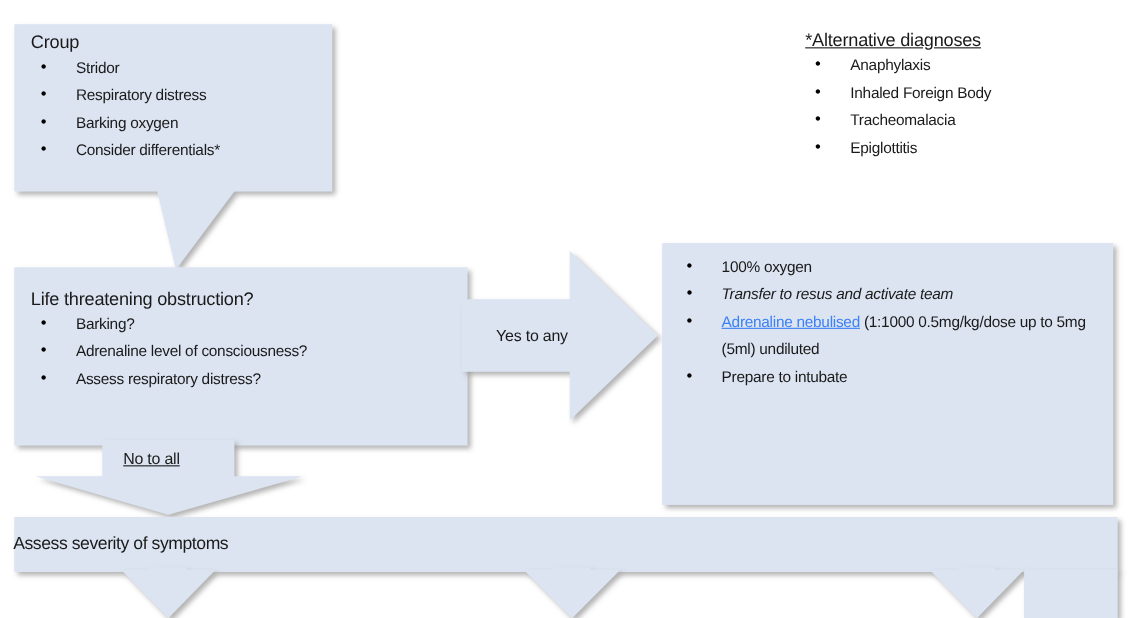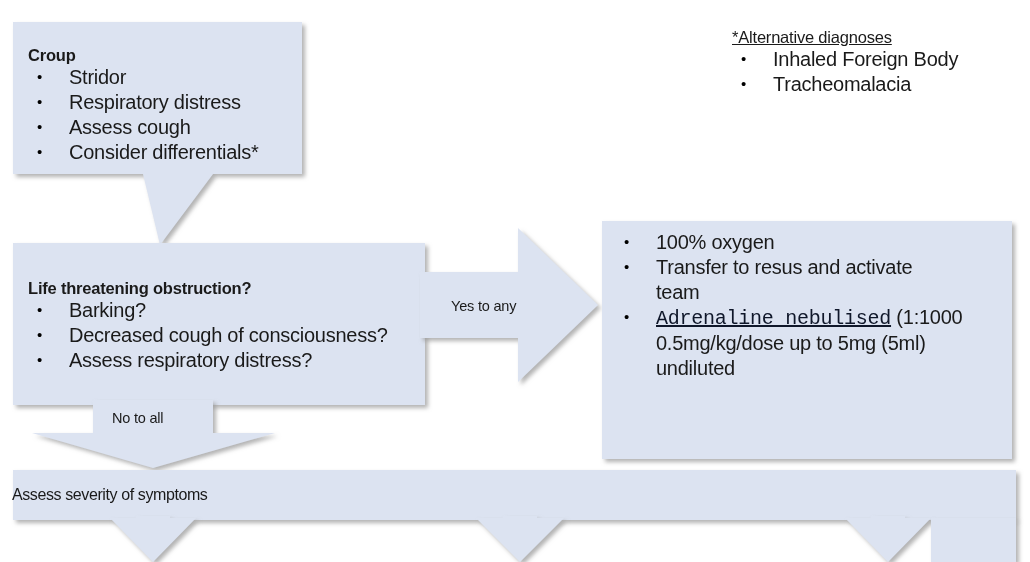--- a/index.html
+++ b/index.html
@@ -25,60 +25,58 @@
   .layer-shapes {
     position: absolute;
     left: 0; top: 0;
     width: 1030px; height: 562px;
   }
   .txt {
     position: absolute;
     box-sizing: border-box;
   }
   .bold-head {
-    font-weight: bold;
+    font-weight: normal;
     font-size: 16.5px;
     letter-spacing: -0.2px;
     white-space: nowrap;
-    margin-top: 16px;
   }
   .plain {
     font-size: 16.5px;
     letter-spacing: -0.2px;
     text-decoration: underline;
   }
   ul.bullets {
     list-style: none;
     margin: 0;
     padding: 0;
   }
   ul.bullets li {
     position: relative;
     padding-left: 41px;
-    font-size: 20px;
+    font-size: 14px;
     letter-spacing: -0.25px;
     line-height: 25px;
     white-space: nowrap;
   }
   ul.bullets li::before {
     content: "\2022";
     position: absolute;
     left: 9px;
     top: -1px;
     font-size: 15px;
     line-height: 25px;
     color: #000;
   }
   ul.bullets li.wrap {
     white-space: normal;
   }
   .link {
-    color: #0f172a;
+    color: #3b82f6;
     text-decoration: underline;
-    font-family: Liberation Mono, monospace;
   }
   .arrow-label {
     position: absolute;
     font-size: 14.5px;
     letter-spacing: -0.2px;
     white-space: nowrap;
     text-align: center;
   }
   .bar-label {
     position: absolute;
@@ -116,48 +114,51 @@
     <path filter="url(#dropshadow)" fill="#dce3f1" d="M871,516 L905,516 L905,518 L931,518 L888,562 L845,518 L871,518 Z"></path>
 
     <rect filter="url(#dropshadow)" x="931" y="518" width="85" height="44" fill="#dce3f1"></rect>
   </svg>
 
   <div class="txt" style="left:28px; top:30px; width:270px;">
     <div class="bold-head">Croup</div>
     <ul class="bullets">
       <li>Stridor</li>
       <li>Respiratory distress</li>
-      <li>Assess cough</li>
+      <li>Barking oxygen</li>
       <li>Consider differentials*</li>
     </ul>
   </div>
 
   <div class="txt" style="left:732px; top:28px; width:295px;">
     <div class="plain">*Alternative diagnoses</div>
     <ul class="bullets">
+      <li>Anaphylaxis</li>
       <li>Inhaled Foreign Body</li>
       <li>Tracheomalacia</li>
+      <li>Epiglottitis</li>
     </ul>
   </div>
 
   <div class="txt" style="left:28px; top:263px; width:392px;">
     <div class="bold-head">Life threatening obstruction?</div>
     <ul class="bullets">
       <li>Barking?</li>
-      <li>Decreased cough of consciousness?</li>
+      <li>Adrenaline level of consciousness?</li>
       <li>Assess respiratory distress?</li>
     </ul>
   </div>
 
   <div class="txt" style="left:615px; top:230px; width:390px;">
     <ul class="bullets">
       <li>100% oxygen</li>
-      <li class="wrap" style="padding-right:68px;">Transfer to resus and activate team</li>
+      <li class="wrap" style="padding-right:68px;font-style:italic;">Transfer to resus and activate team</li>
       <li class="wrap" style="padding-right:10px;"><a class="link" href="#">Adrenaline nebulised</a><span> (1:1000 0.5mg/kg/dose up to 5mg (5ml) undiluted</span></li>
+      <li>Prepare to intubate</li>
     </ul>
   </div>
 
   <div class="arrow-label" style="left:451px; top:298px;">Yes to any</div>
-  <div class="arrow-label" style="left:112px; top:410px;">No to all</div>
+  <div class="arrow-label" style="left:112px; top:410px;text-decoration:underline;">No to all</div>
 
   <div class="bar-label" style="left:12px; top:486px; width:1030px; ">Assess severity of symptoms</div>
 
 </div>
 
 </body></html>

